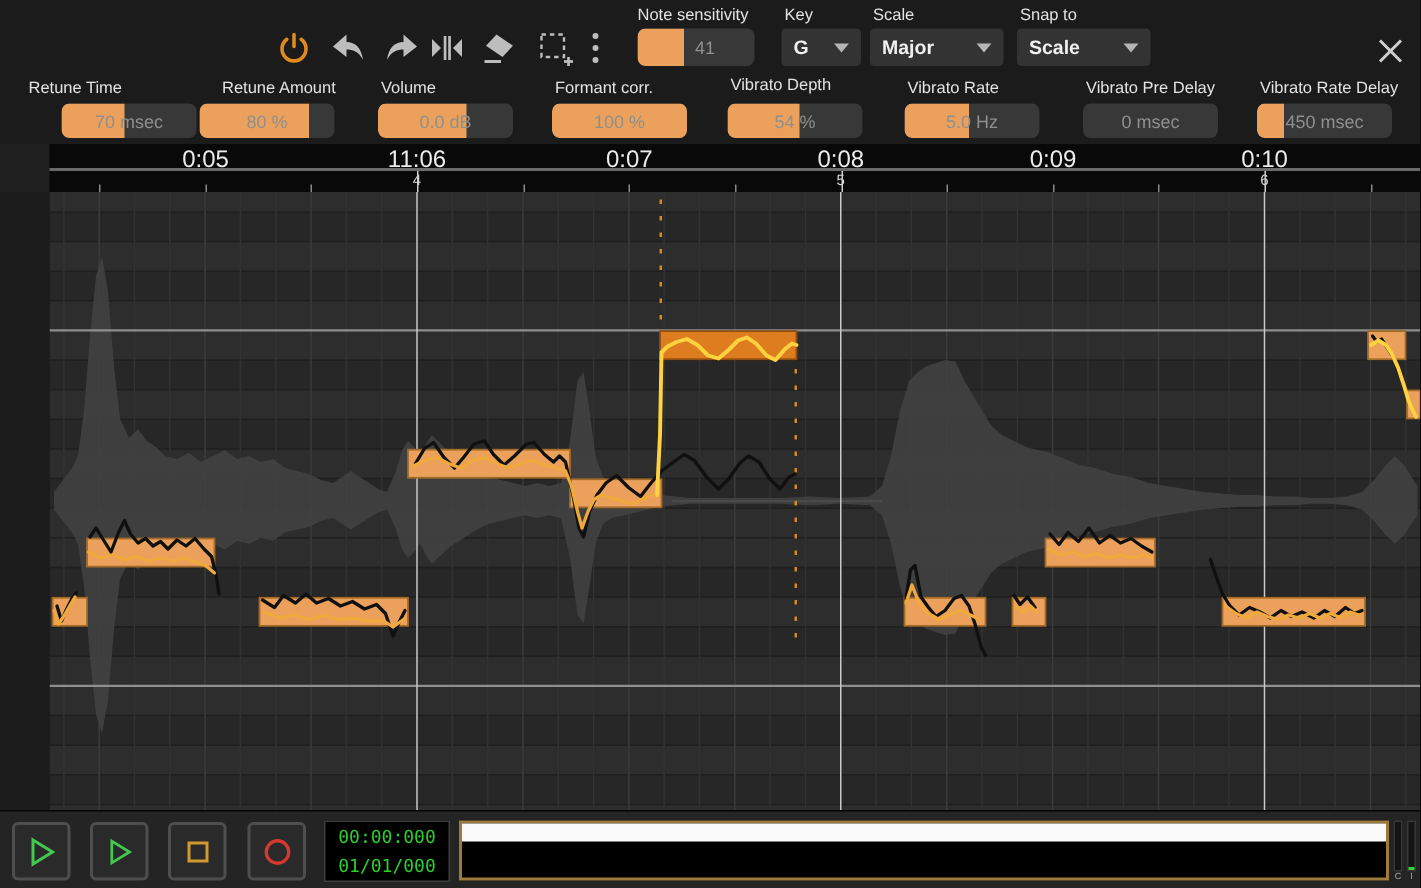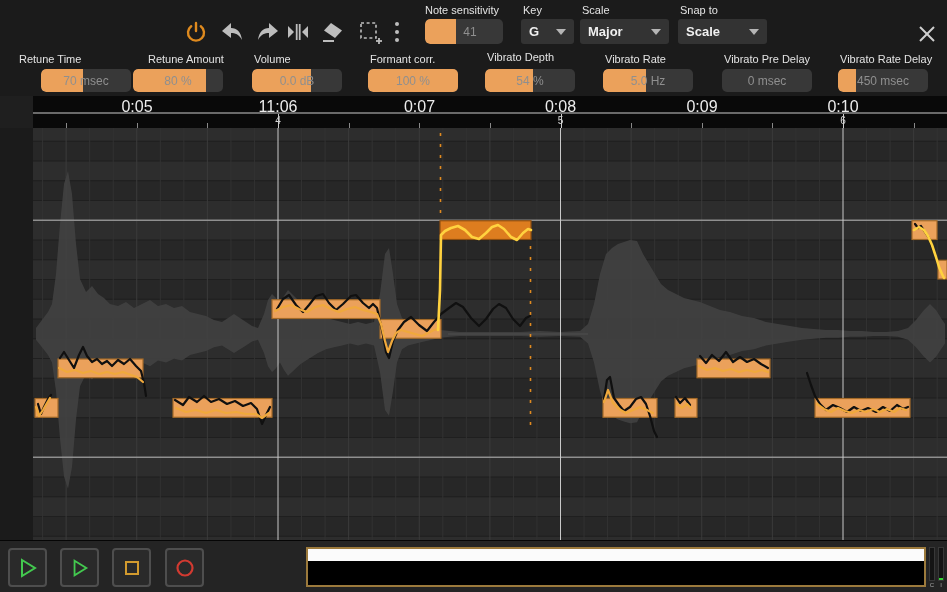--- a/index.html
+++ b/index.html
@@ -339,20 +339,24 @@
     <div class="tbtn" style="left:112px;">
       <svg width="20" height="20" viewBox="0 0 20 20">
         <rect x="4" y="4" width="12" height="12" fill="none" stroke="#d29a2e" stroke-width="2"></rect>
       </svg>
     </div>
     <div class="tbtn" style="left:165px;">
       <svg width="22" height="22" viewBox="0 0 22 22">
         <circle cx="11" cy="11" r="7.5" fill="none" stroke="#d23a31" stroke-width="2.2"></circle>
       </svg>
     </div>
+    <div id="timebox">
+      <div>00:00:000</div>
+      <div>01/01/000</div>
+    </div>
     <div id="ovstrip">
       <div class="white"></div>
     </div>
     <div class="meter" style="left:929px;"></div>
     <div class="meter" style="left:938px;">
         <div class="tick" style="top:30px;"></div>
       </div>
     <div class="mlabel" style="left:929px;">C</div>
     <div class="mlabel" style="left:938px;">I</div>
   </div>

